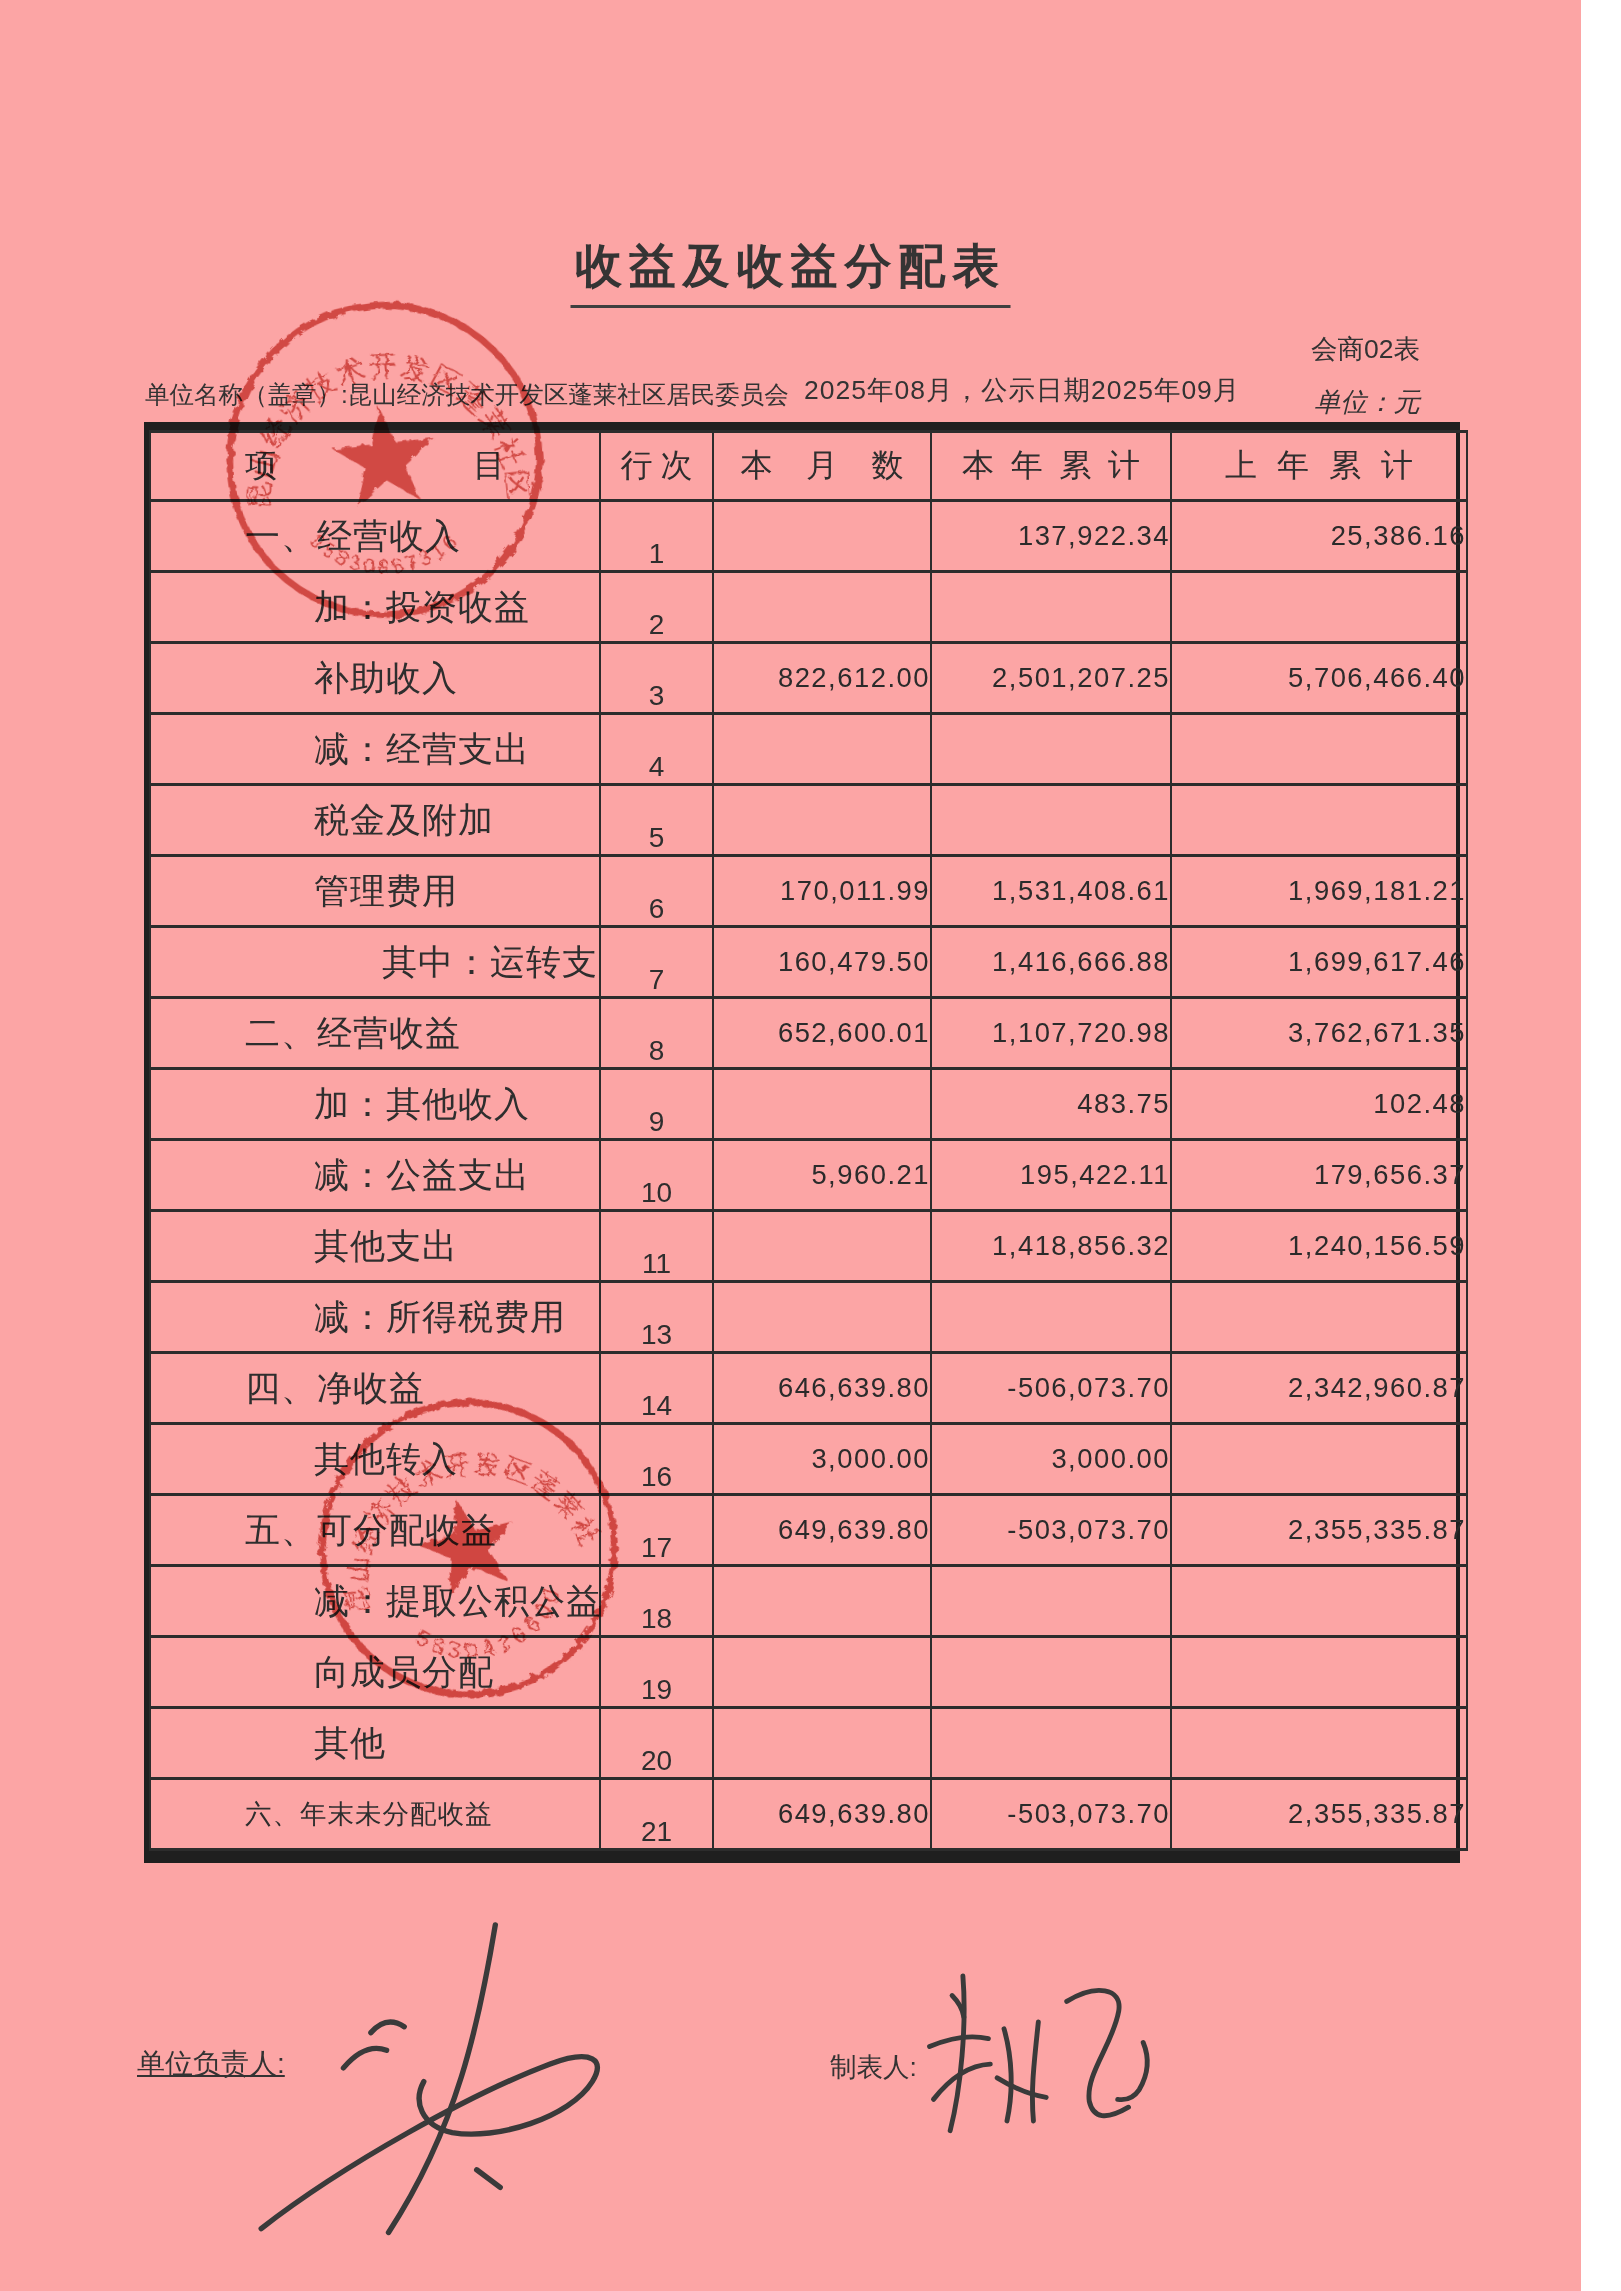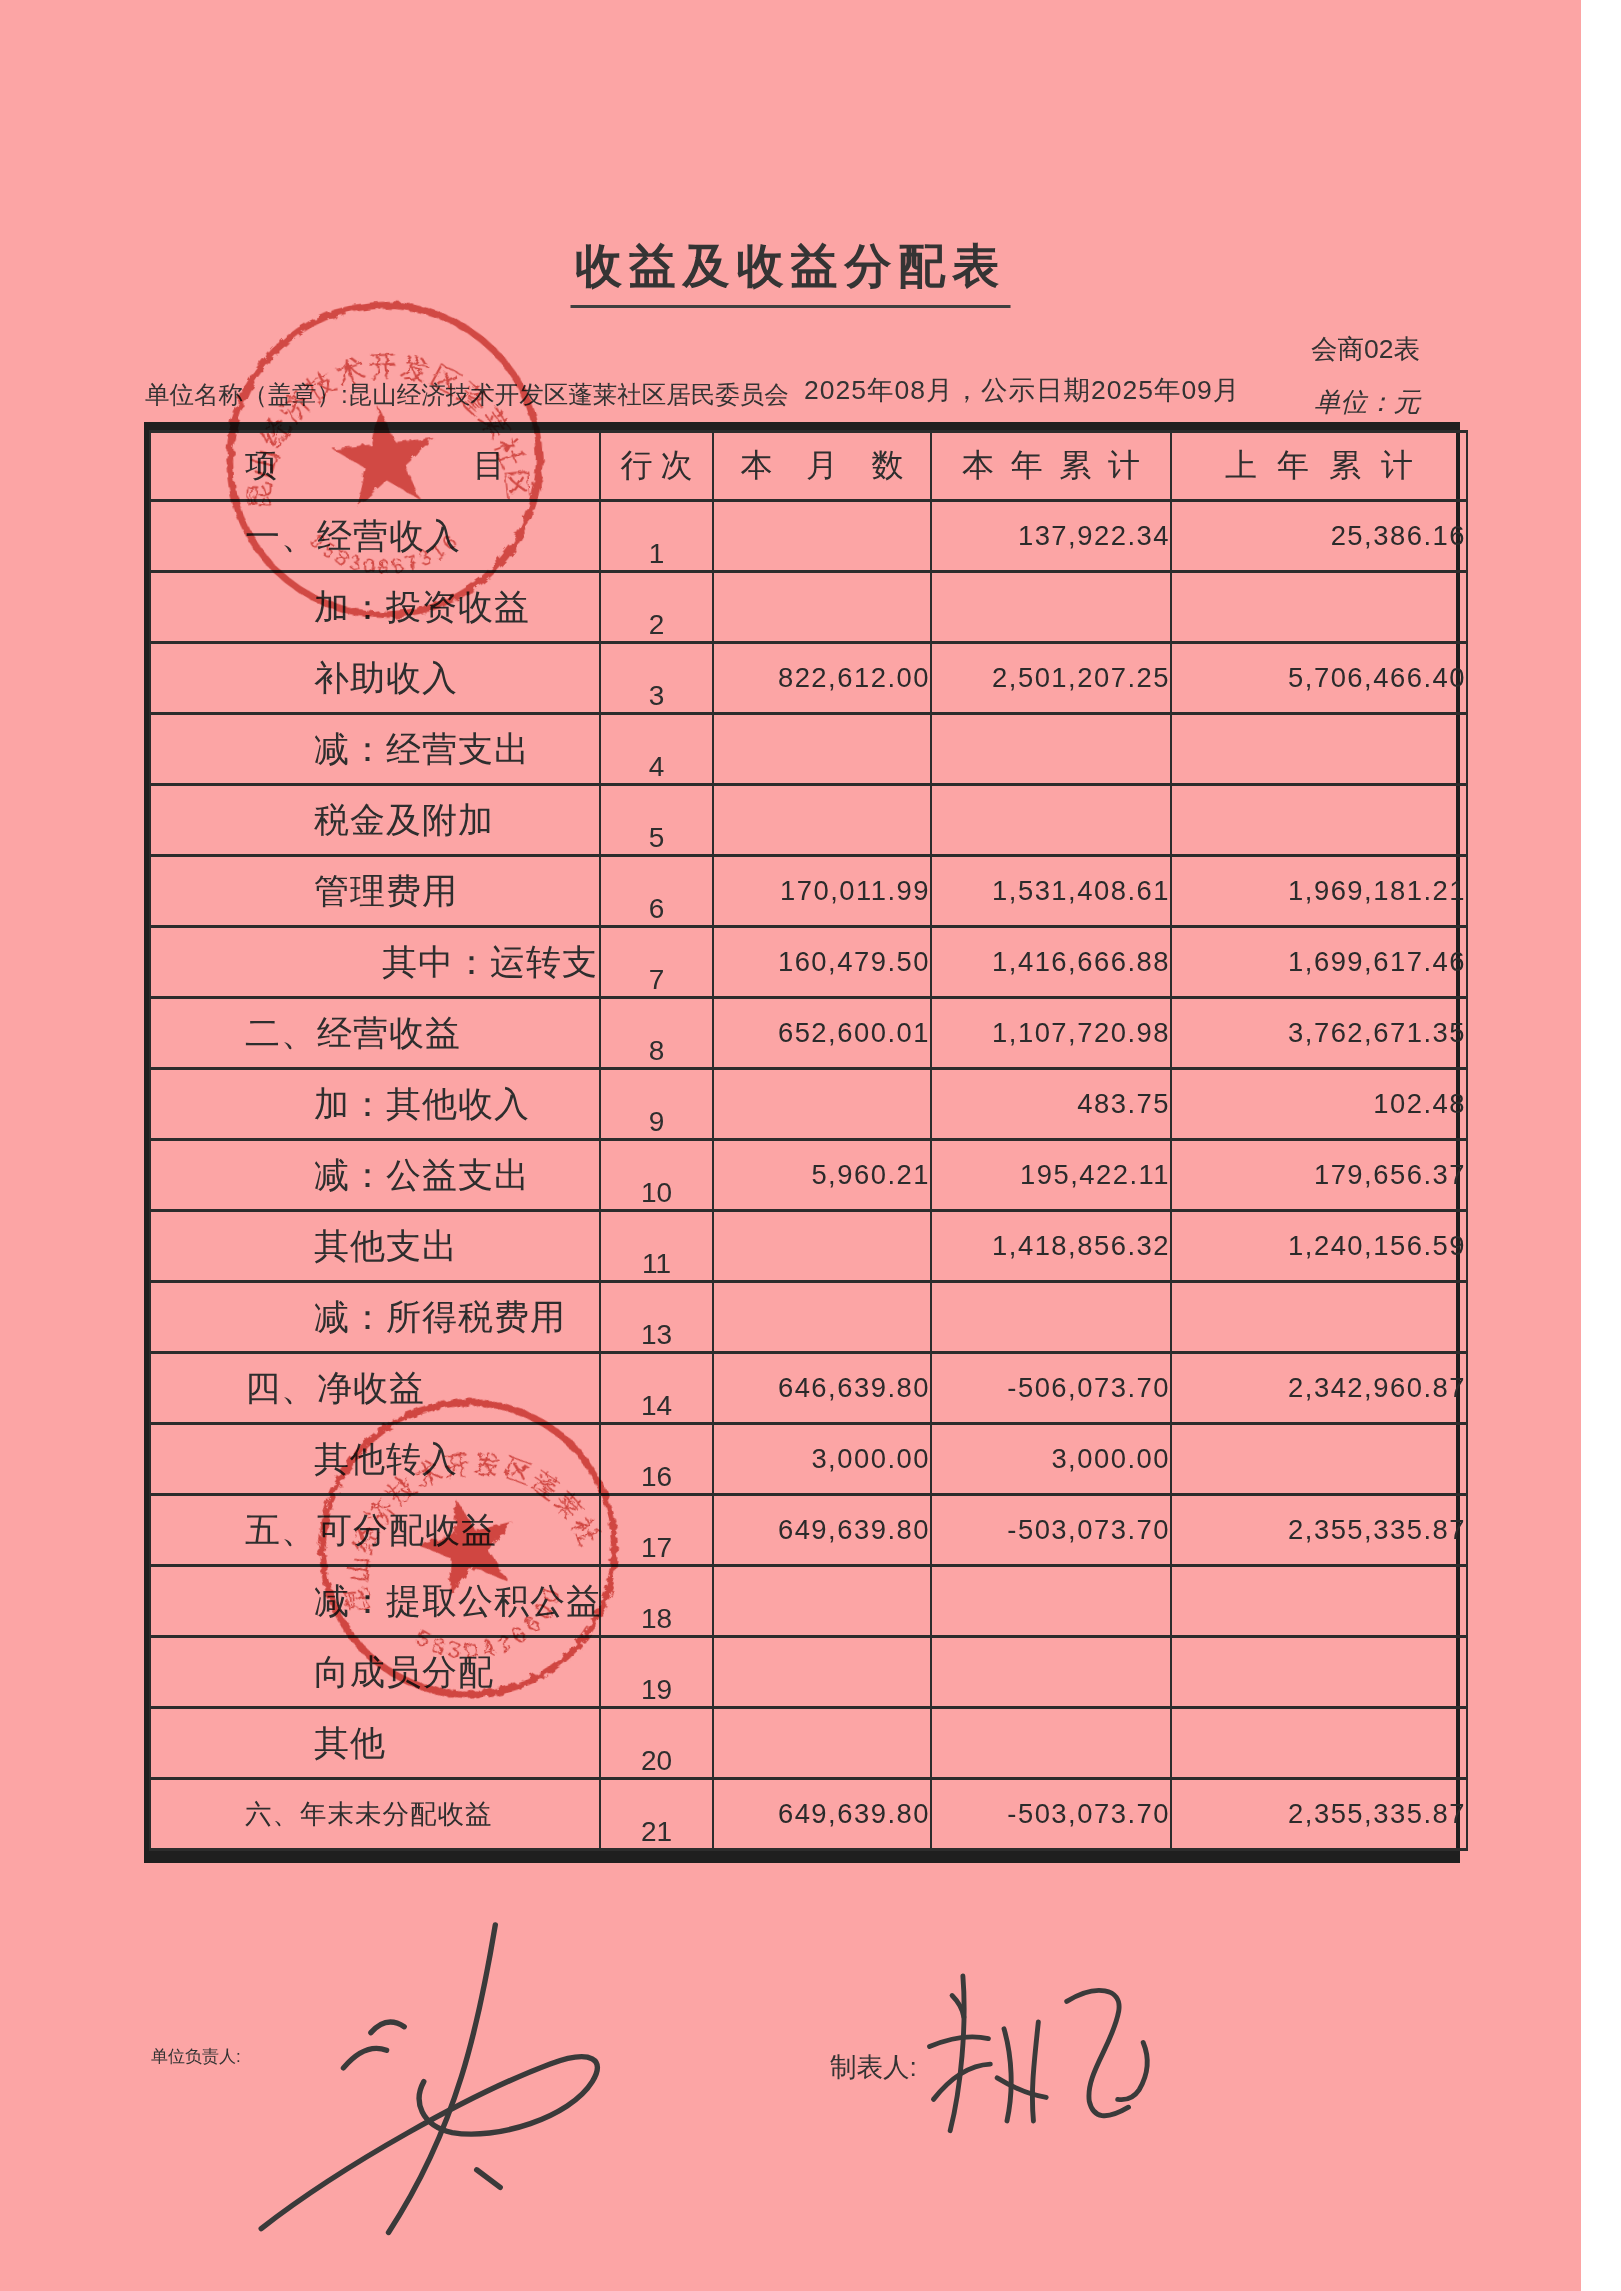--- a/index.html
+++ b/index.html
@@ -80,22 +80,22 @@
     padding-bottom: 2.9px;
   }
   td.c-num {
     text-align: right; vertical-align: middle;
     font-size: 27.4px; color: #2b2b2b;
     padding-right: 14.7px; letter-spacing: 1.5px;
     white-space: nowrap;
   }
   
   .sig-label-left {
-    position: absolute; top: 2045px; left: 151px;
-    font-size: 17px; color: #333;
+    position: absolute; top: 2045px; left: 137px;
+    font-size: 28px; color: #333; text-decoration: underline;
   }
   .sig-label-right {
     position: absolute; top: 2049px; left: 830px;
     font-size: 26.5px; color: #333;
   }
   
   .stamp {
     position: absolute;
     mix-blend-mode: multiply;
     pointer-events: none;

